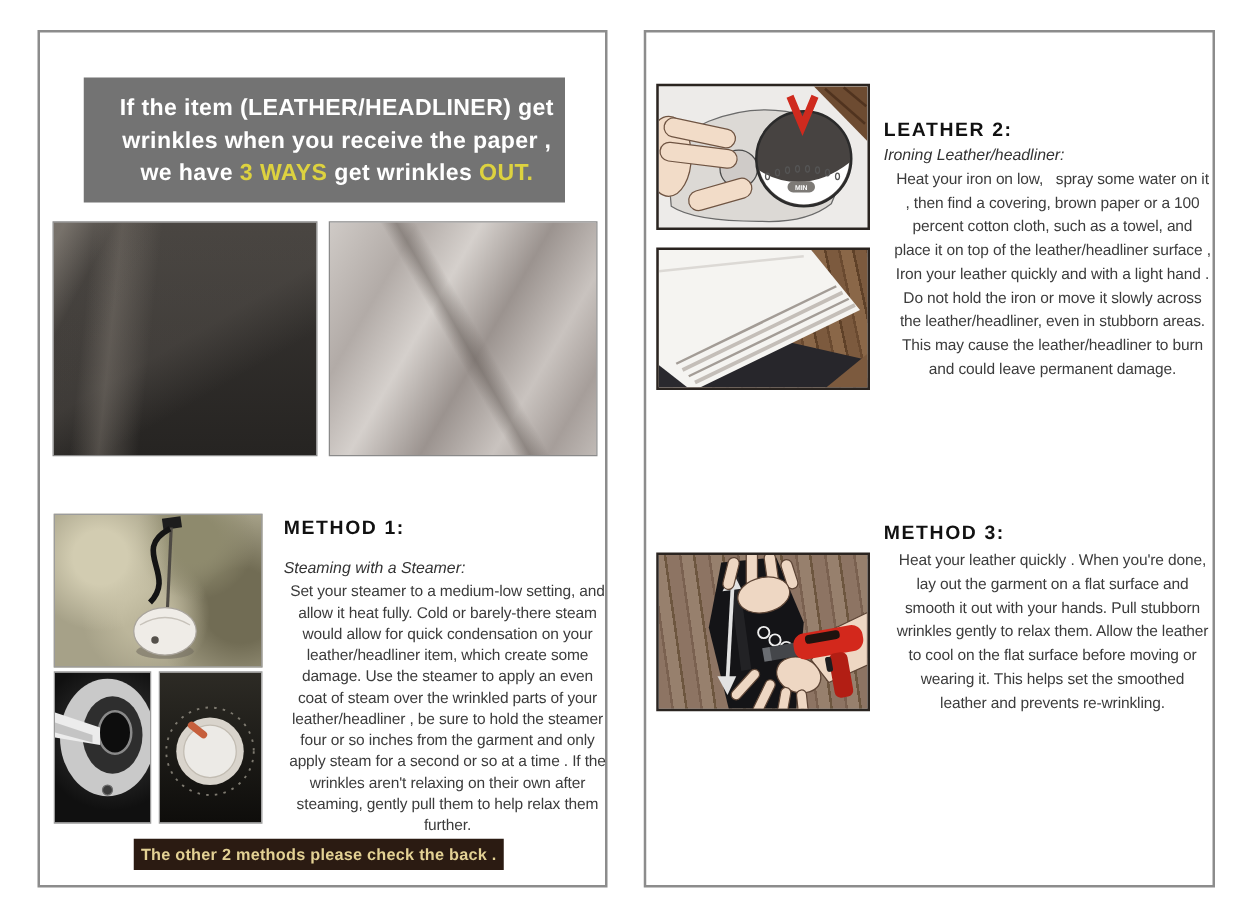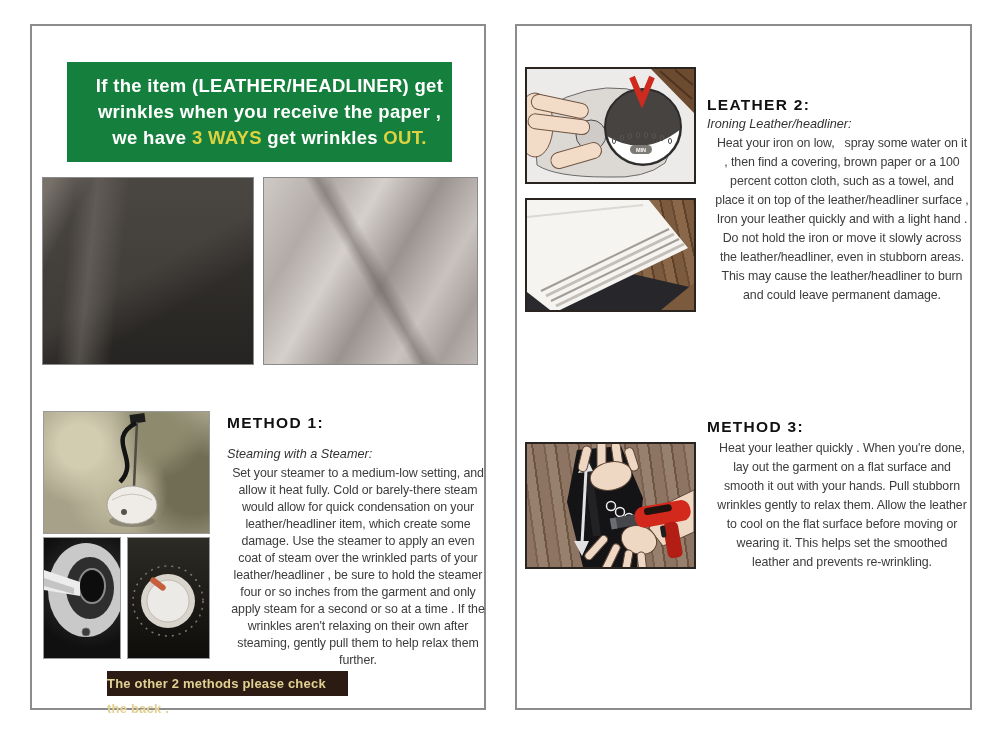--- a/index.html
+++ b/index.html
@@ -6,21 +6,21 @@
   html,body { width:1000px; height:734px; background:#ffffff; font-family:"Liberation Sans", sans-serif; }
   .page { position:relative; width:1000px; height:734px; background:#fff; overflow:hidden; }
 
   .panel { position:absolute; top:24px; height:686px; background:#fff; border:2px solid #8c8c8c; }
   #left-panel  { left:30px;  width:456px; }
   #right-panel { left:515px; width:457px; }
 
   
   .intro-banner {
     position:absolute; left:35px; top:36px; width:385px; height:100px;
-    background:#15803d; color:#ffffff; text-align:center;
+    background:#737373; color:#ffffff; text-align:center;
     font-weight:bold; font-size:18.5px; letter-spacing:.3px;
     padding-top:11px; line-height:26px;padding-left:20px;
   }
   .intro-banner .hl { color:#ddd23f; }
 
   .photo { position:absolute; border:1px solid #8a8a8a; overflow:hidden; }
 
   #leather-photo { left:10px; top:151px; width:212px; height:188px;
     background:
       linear-gradient(118deg, rgba(150,143,134,.60) 3%, rgba(70,66,62,.15) 16%, rgba(0,0,0,0) 28%),
@@ -48,23 +48,23 @@
   #dial-photo    { left:95px; top:511px; width:83px; height:122px; border-color:#9b9b9b;
     background: linear-gradient(#2d2b25, #0e0d0b); }
 
   .m1-col { position:absolute; left:195px; width:262px; }
   .method-heading { font-weight:bold; font-size:15.5px; letter-spacing:1.3px; color:#111; }
   .method-sub  { font-size:12.7px; color:#333;font-style:italic; }
   .method-body { font-size:12.4px; color:#3c3c3c; line-height:17px; white-space:pre; letter-spacing:-0.1px;text-align:center; }
   .rp .method-body { line-height:19px; }
 
   .back-note-banner {
-    position:absolute; left:75px; top:645px; width:241px; height:25px;
+    position:absolute; left:75px; top:645px; width:296px; height:25px;
     background:#2b1b12; color:#e3d194; font-weight:bold; font-size:13px;
-    text-align:left; line-height:25px; letter-spacing:.2px;
+    text-align:center; line-height:25px; letter-spacing:.2px;
   }
 
   
   .rp-img { position:absolute; left:8px; width:171px; border:2px solid #2a2420; overflow:hidden; }
   #iron-illustration { top:41px;  height:117px; background:#edebe9; }
   #cloth-photo       { top:172px; height:114px; }
   #heatgun-photo     { top:416px; height:127px; }
 
   .wood-cloth { background: repeating-linear-gradient(78deg, #7c5a3e 0 9px, #6a4a30 9px 11px, #8a6748 11px 20px, #5f4128 20px 22px); }
   .wood-gun   { background: repeating-linear-gradient(82deg, #8d7463 0 10px, #7a6150 10px 12px, #97806d 12px 21px, #6d563f 21px 23px); }

